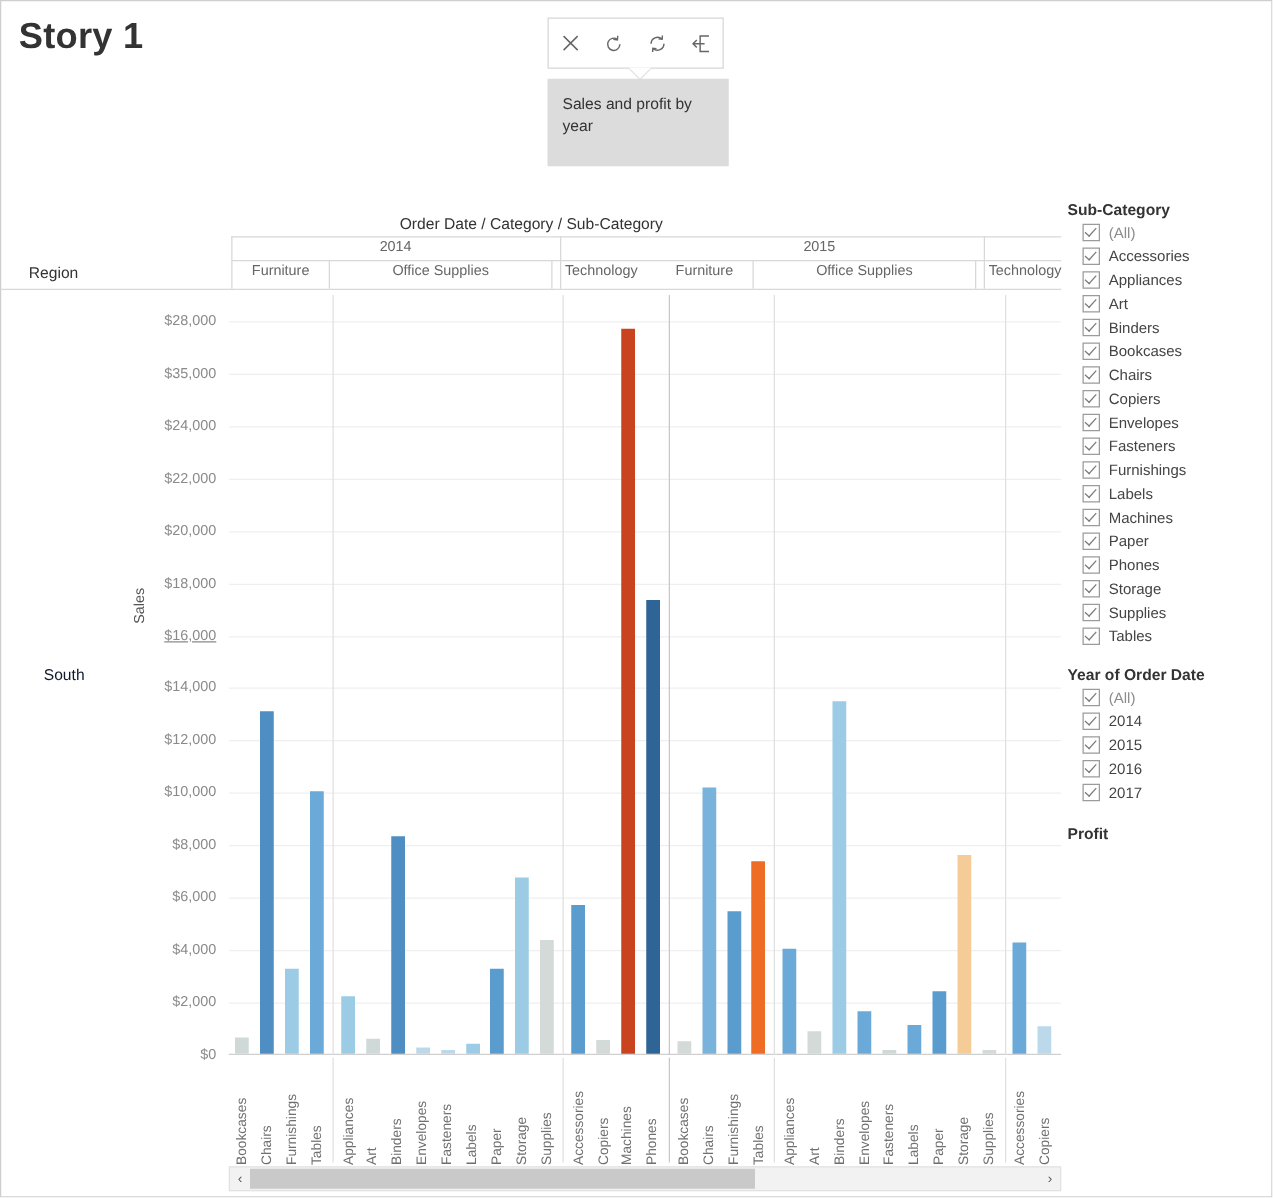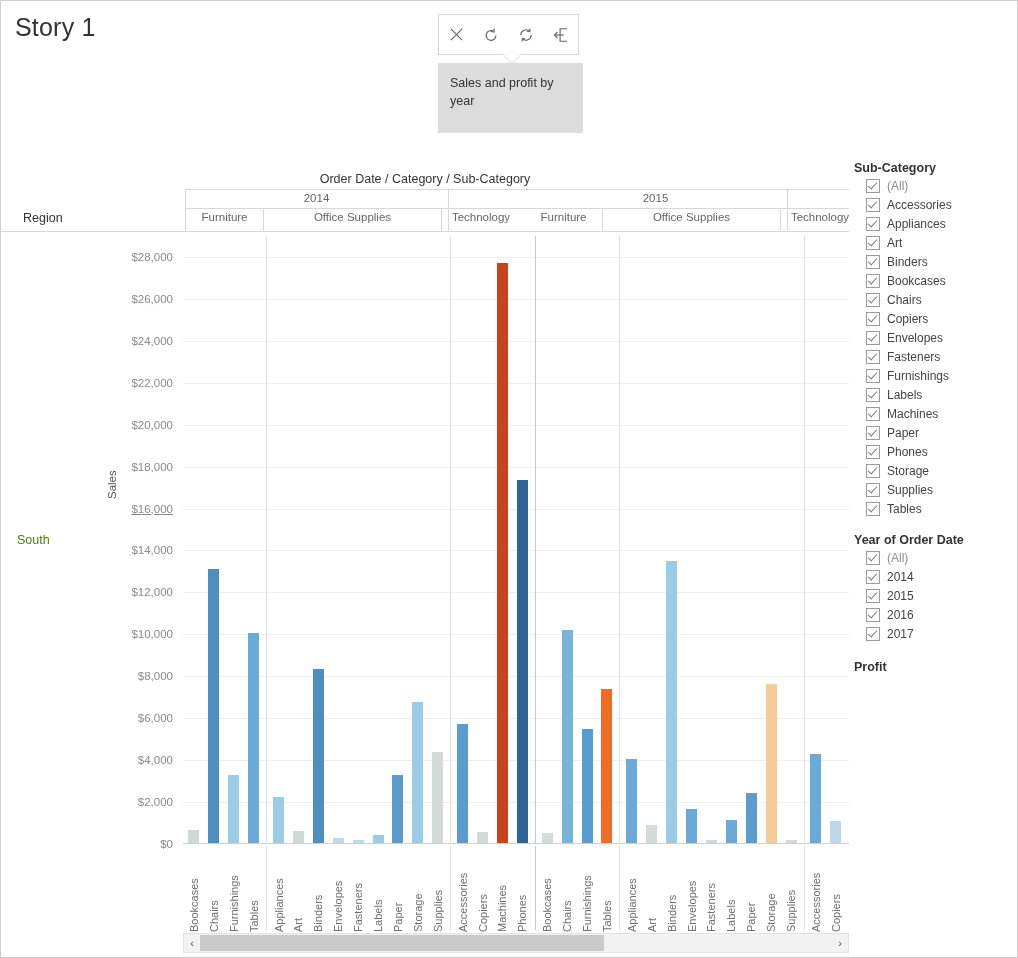--- a/index.html
+++ b/index.html
@@ -14,21 +14,21 @@
     position:relative;
     width:1018px;height:958px;
     box-sizing:border-box;
     border:1px solid #cfcfcf;
     background:#ffffff;
   }
 
   
   #story-title{
     position:absolute;left:14px;top:12px;
-    font-size:25px;font-weight:400;color:#333333;
+    font-size:29px;font-weight:700;color:#333333;
     letter-spacing:.2px;
   }
 
   
   #story-toolbar{
     position:absolute;left:437px;top:13px;
     width:141px;height:41px;
     background:#ffffff;
     border:1px solid #d6d6d6;
     display:flex;align-items:center;justify-content:space-around;
@@ -76,22 +76,22 @@
   #hdr-year-2015{position:absolute;left:523px;top:31px;width:263px;
       text-align:center;font-size:11.5px;color:#666666;}
 
   .hdr-cat{position:absolute;top:50px;font-size:11.5px;color:#666666;text-align:center;}
 
   #region-label{
     position:absolute;left:22px;top:50px;
     font-size:12.5px;color:#333333;font-weight:400;text-align:right;
   }
   #region-value{
-    position:absolute;left:16px;top:372px;
-    font-size:12.5px;color:#4d7c0f;
+    position:absolute;left:34px;top:372px;
+    font-size:12.5px;color:#0f172a;
   }
 
   
   #plot-wrap{
     position:absolute;left:182px;top:75px;
     width:666px;height:608px;
     overflow:hidden;
   }
   #plot{
     position:absolute;left:0;top:0;
@@ -235,21 +235,21 @@
     <div class="hdr-cat" style="left:441px;width:78px;">Technology</div>
     <div class="hdr-cat" style="left:524px;width:77px;">Furniture</div>
     <div class="hdr-cat" style="left:602px;width:177px;">Office Supplies</div>
     <div class="hdr-cat" style="left:780px;width:78px;">Technology</div>
 
     <div id="region-label">Region</div>
     <div id="region-value">South</div>
 
     <div id="yaxis">
         <div class="ytick" style="top: 20.9655px; margin-left: 14px;">$28,000</div>
-        <div class="ytick" style="top: 62.8966px;">$26,000</div>
+        <div class="ytick" style="top: 62.8966px;">$35,000</div>
         <div class="ytick" style="top: 104.828px;">$24,000</div>
         <div class="ytick" style="top: 146.759px;">$22,000</div>
         <div class="ytick" style="top: 188.69px;">$20,000</div>
         <div class="ytick" style="top: 230.621px;">$18,000</div>
         <div class="ytick" style="top: 272.552px; text-decoration: underline;">$16,000</div>
         <div class="ytick" style="top: 314.483px;">$14,000</div>
         <div class="ytick" style="top: 356.414px;">$12,000</div>
         <div class="ytick" style="top: 398.345px;">$10,000</div>
         <div class="ytick" style="top: 440.276px;">$8,000</div>
         <div class="ytick" style="top: 482.207px;">$6,000</div>

